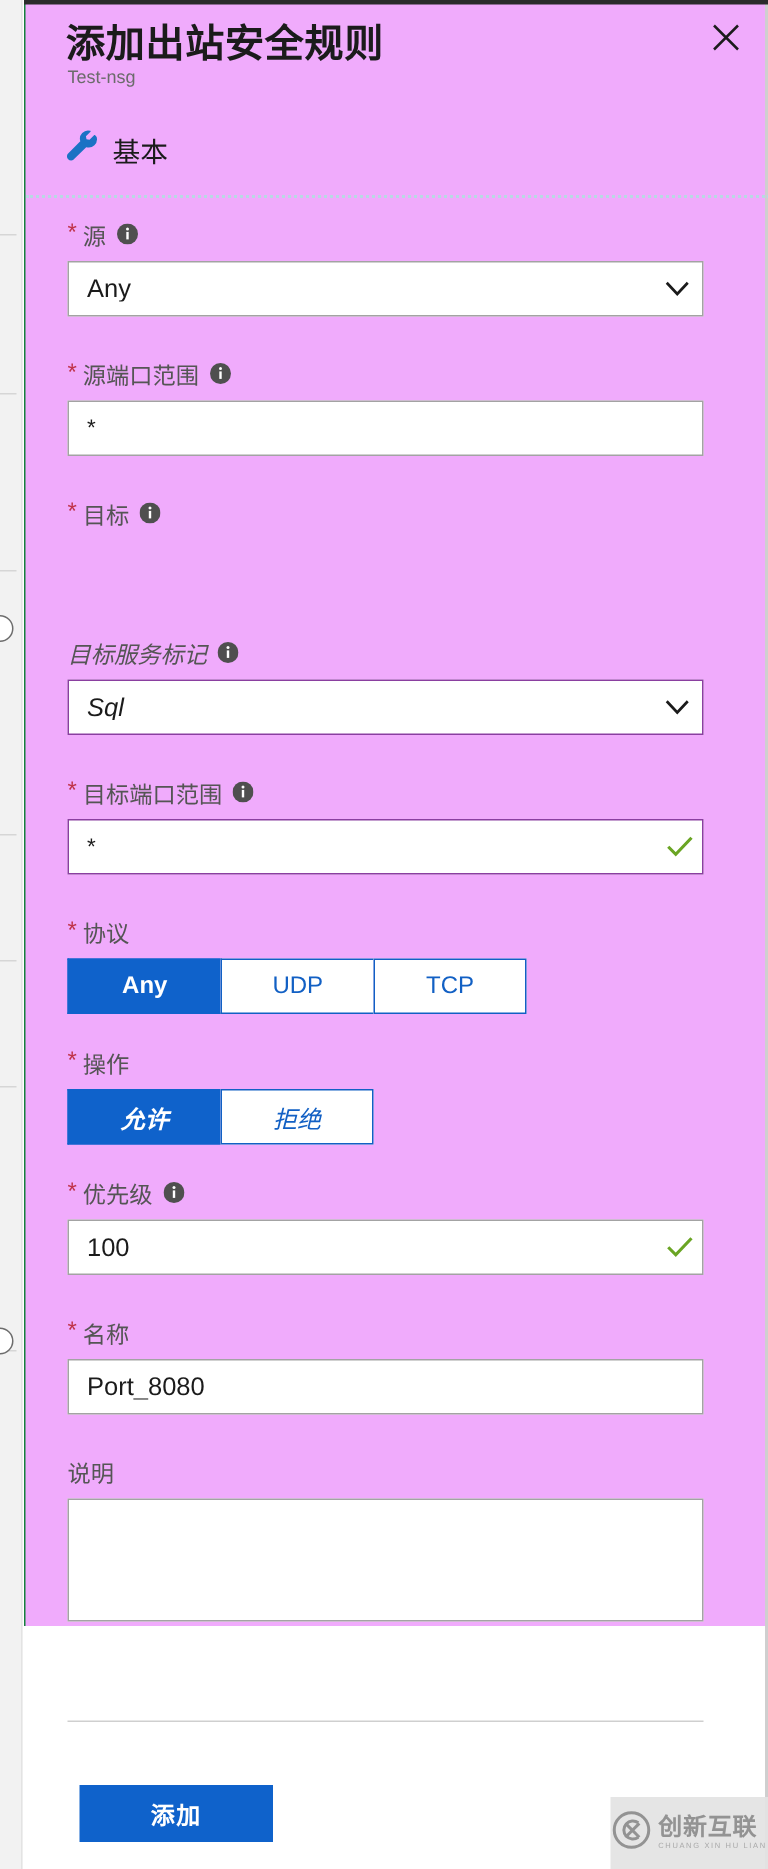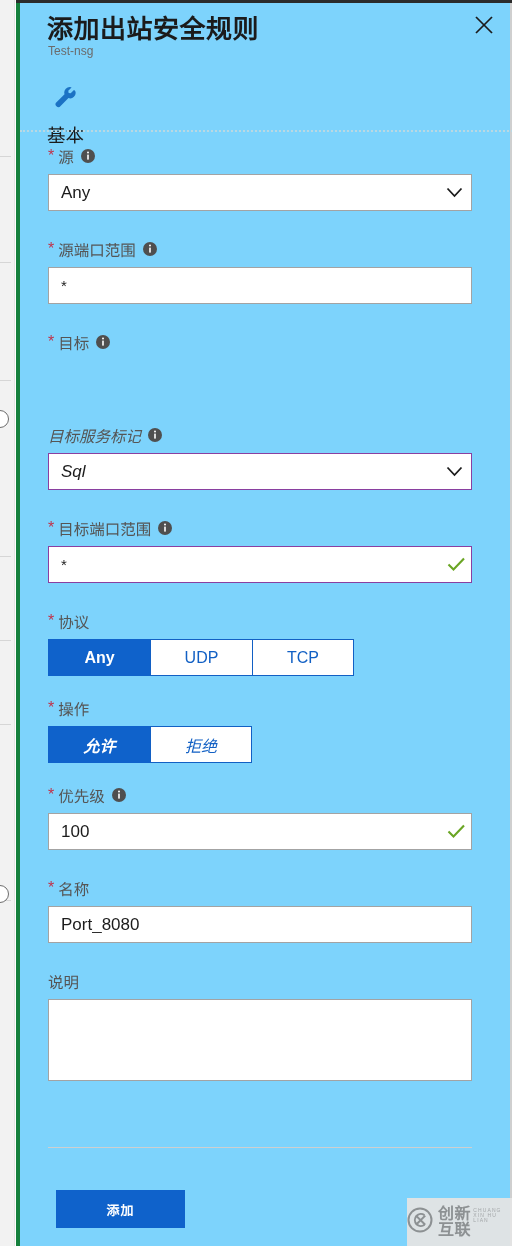--- a/index.html
+++ b/index.html
@@ -38,23 +38,23 @@
     width: 18px; height: 18px;
     border: 1.5px solid #6d6d6d;
     border-radius: 50%;
     background: #ffffff;
   }
 
   
   .blade {
     position: absolute;
     left: 16px; top: 0;
-    width: 496px; height: 1246px;
-    background: #7dd3fc;
-    border-left: 4px solid #15803d;
+    width: 496px; height: 1084px;
+    background: #f0abfc;
+    border-left: 1px solid #15803d;
   }
   .blade-topline {
     position: absolute;
     left: 16px; top: 0;
     width: 496px; height: 3px;
     background: #2b2b2b;
   }
   .blade-rightline {
     position: absolute;
     right: 0; top: 0;
@@ -94,21 +94,20 @@
   }
   .close-btn svg { display: block; }
 
   
   .tab-row {
     position: absolute;
     left: 27px; top: 86px;
     display: flex;
     align-items: center;
     gap: 9px;
-    flex-direction: column;
   }
   .wrench-icon { display: block; }
   .tab-label {
     font-size: 18.5px;
     color: #1b1b1b;
   }
   .dotted-divider {
     position: absolute;
     left: 0; top: 130px;
     width: 496px; height: 0;
@@ -226,42 +225,42 @@
     left: 28px; top: 1147px;
     width: 424px; height: 0;
     border-top: 1px solid #cfcfcf;
   }
   .submit-btn {
     position: absolute;
     left: 36px; top: 1190px;
     width: 129px; height: 38px;
     background: #0f62cb;
     color: #ffffff;
-    font-size: 13px;
+    font-size: 16px;
     font-weight: 600;
     border: none;
     cursor: pointer;
     font-family: inherit;
     letter-spacing: 1px;
   }
 
   
   .watermark {
     position: absolute;
     right: 0; bottom: 0;
     width: 105px; height: 48px;
     background: #e4e4e4;
     display: flex;
     align-items: center;
     justify-content: center;
     gap: 5px;
     opacity: .95;
   }
   .wm-logo { display: block; }
-  .wm-texts { display: flex; line-height: 1; }
+  .wm-texts { display: flex; flex-direction: column; line-height: 1; }
   .wm-cn {
     font-size: 16px;
     font-weight: 700;
     color: #8e8e8e;
     letter-spacing: .5px;
   }
   .wm-en {
     font-size: 5px;
     color: #a5a5a5;
     letter-spacing: 1.1px;

